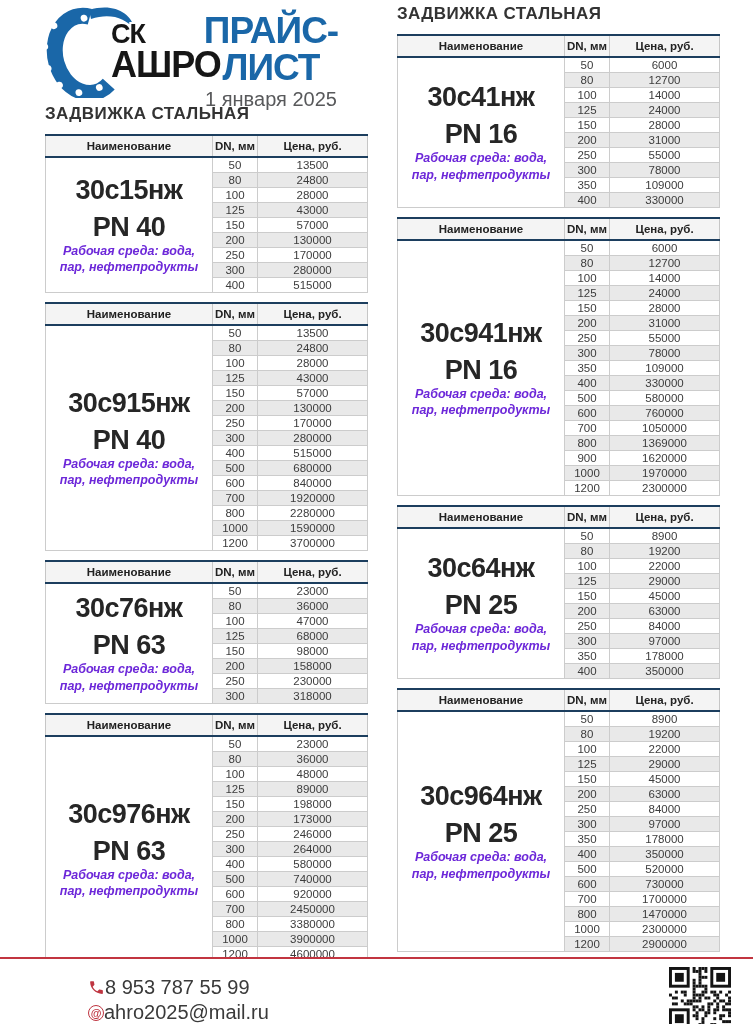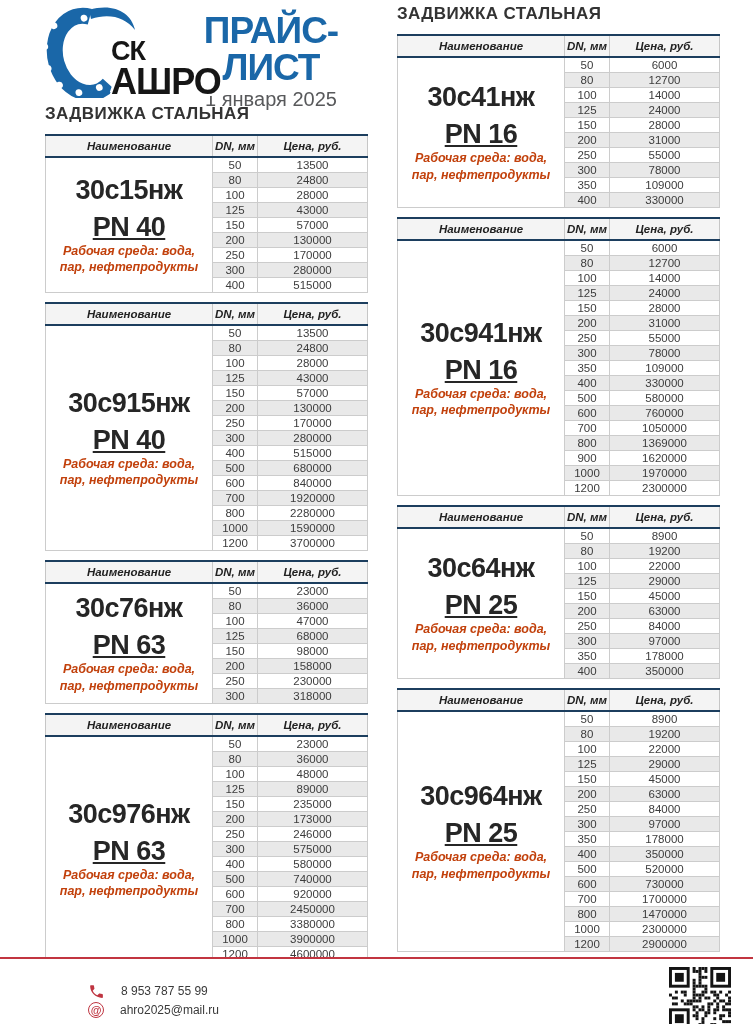--- a/index.html
+++ b/index.html
@@ -6,58 +6,58 @@
   html,body { width:753px; height:1024px; }
   body { font-family:"Liberation Sans", sans-serif; background:#ffffff; color:#2f2f2f; }
   .page { position:relative; width:753px; height:1024px; overflow:hidden; background:#fff; }
 
   .columns { display:flex; gap:30px; padding:0 32px 0 45px; }
   .col { width:322px; flex:0 0 322px; }
 
   
   .header-row { display:flex; align-items:flex-start; height:96px; margin:6px 0 2px -20px; }
   .logo { position:relative; width:150px; height:92px; flex:0 0 150px; }
-  .logo-text { position:absolute; left:86px; top:32px; font-weight:bold; color:#161616; line-height:0.98; letter-spacing:-1px;
+  .logo-text { position:absolute; left:86px; top:15px; font-weight:bold; color:#161616; line-height:0.98; letter-spacing:-1px;
                text-shadow:-2px 0 0 #fff, 2px 0 0 #fff, 0 -2px 0 #fff, 0 2px 0 #fff, -2px -2px 0 #fff, 2px 2px 0 #fff; }
   .logo-text .l1 { font-size:27px; display:block; }
   .logo-text .l2 { font-size:36px; display:block; }
   .title-block { flex:1; text-align:center; padding-top:6px; }
   .main-title { font-size:37px; font-weight:bold; color:#1a67a8; letter-spacing:-1px; line-height:1.0; }
   .main-date { font-size:20px; color:#58595b; margin-top:2px; }
 
   .section-title { font-size:17px; font-weight:bold; color:#333; letter-spacing:0.4px; margin-bottom:10px; }
   .col-right .section-title { padding-top:4px; }
 
   
   table.ptable { width:100%; border-collapse:collapse; margin-bottom:9px; table-layout:fixed;
                  border:1px solid #c6c6c6; }
   .ptable th { background:#f4f4f4; border-top:2px solid #1c3e5e; border-bottom:2px solid #1c3e5e;
-               height:22px; font-size:11.5px; font-weight:bold; color:#222; text-align:center;font-style:italic; }
+               height:22px; font-size:11.5px; font-weight:bold; color:#222; text-align:center; }
   .ptable th + th { border-left:1px solid #c8c8c8; }
   .th-name { width:167px; }
   .th-dn { width:45px; }
   .th-price { width:110px; }
   .ptable td { border:1px solid #cccccc; text-align:center; height:15px; line-height:14px;
                font-size:11.5px; color:#3c3c3c; padding:0 3px; background:#fff; }
   .ptable tr.alt td.data { background:#e9e9e9; }
   .name-cell { vertical-align:middle; background:#fff; padding:6px 8px; }
   .product-name { font-size:27px; font-weight:bold; color:#262626; letter-spacing:-0.5px; line-height:1.15; }
-  .product-pn { font-size:27px; font-weight:bold; color:#262626; letter-spacing:-0.5px; line-height:1.15; margin-top:6px;text-decoration:underline; }
-  .product-medium { font-size:12.5px; font-weight:bold; font-style:italic; color:#c2410c; line-height:1.3; }
+  .product-pn { font-size:27px; font-weight:bold; color:#262626; letter-spacing:-0.5px; line-height:1.15; margin-top:6px; }
+  .product-medium { font-size:12.5px; font-weight:bold; font-style:italic; color:#6d28d9; line-height:1.3; }
 
   
   .footer { position:absolute; left:0; bottom:0; width:753px; height:67px; background:#fff; }
   .footer-line { border-top:2px solid #c23540; }
   .footer-content { display:flex; align-items:center; padding:8px 12px 0 36px; }
   .contact-left { display:flex; align-items:center; }
   .contact-text { margin-left:13px; font-size:15px; color:#3a3a3a; line-height:1.4; }
   .contact-text .lbl { font-weight:bold; }
   .contact-mid { margin-left:52px; font-size:15px; color:#3a3a3a; }
   .contact-row { display:flex; align-items:center; margin:2px 0; }
-  .contact-row .txt { margin-left:16px; font-size:12px; }
+  .contact-row .txt { margin-left:0; font-size:20px; }
   .at-circle { display:inline-flex; align-items:center; justify-content:center; width:16px; height:16px;
                border:1.6px solid #bf3541; border-radius:50%; color:#bf3541; font-weight:bold; font-size:11px; }
   .qr-wrap { margin-left:auto; margin-right:10px; }
 </style>
 </head>
 <body>
 
 <div class="page">
   <div class="columns">
 
@@ -293,33 +293,33 @@
               <tr>
                 <td class="data dn">100</td>
                 <td class="data price">48000</td>
               </tr>
               <tr class="alt">
                 <td class="data dn">125</td>
                 <td class="data price">89000</td>
               </tr>
               <tr>
                 <td class="data dn">150</td>
-                <td class="data price">235000</td>
+                <td class="data price">198000</td>
               </tr>
               <tr class="alt">
                 <td class="data dn">200</td>
                 <td class="data price">173000</td>
               </tr>
               <tr>
                 <td class="data dn">250</td>
                 <td class="data price">246000</td>
               </tr>
               <tr class="alt">
                 <td class="data dn">300</td>
-                <td class="data price">575000</td>
+                <td class="data price">264000</td>
               </tr>
               <tr>
                 <td class="data dn">400</td>
                 <td class="data price">580000</td>
               </tr>
               <tr class="alt">
                 <td class="data dn">500</td>
                 <td class="data price">740000</td>
               </tr>
               <tr>

